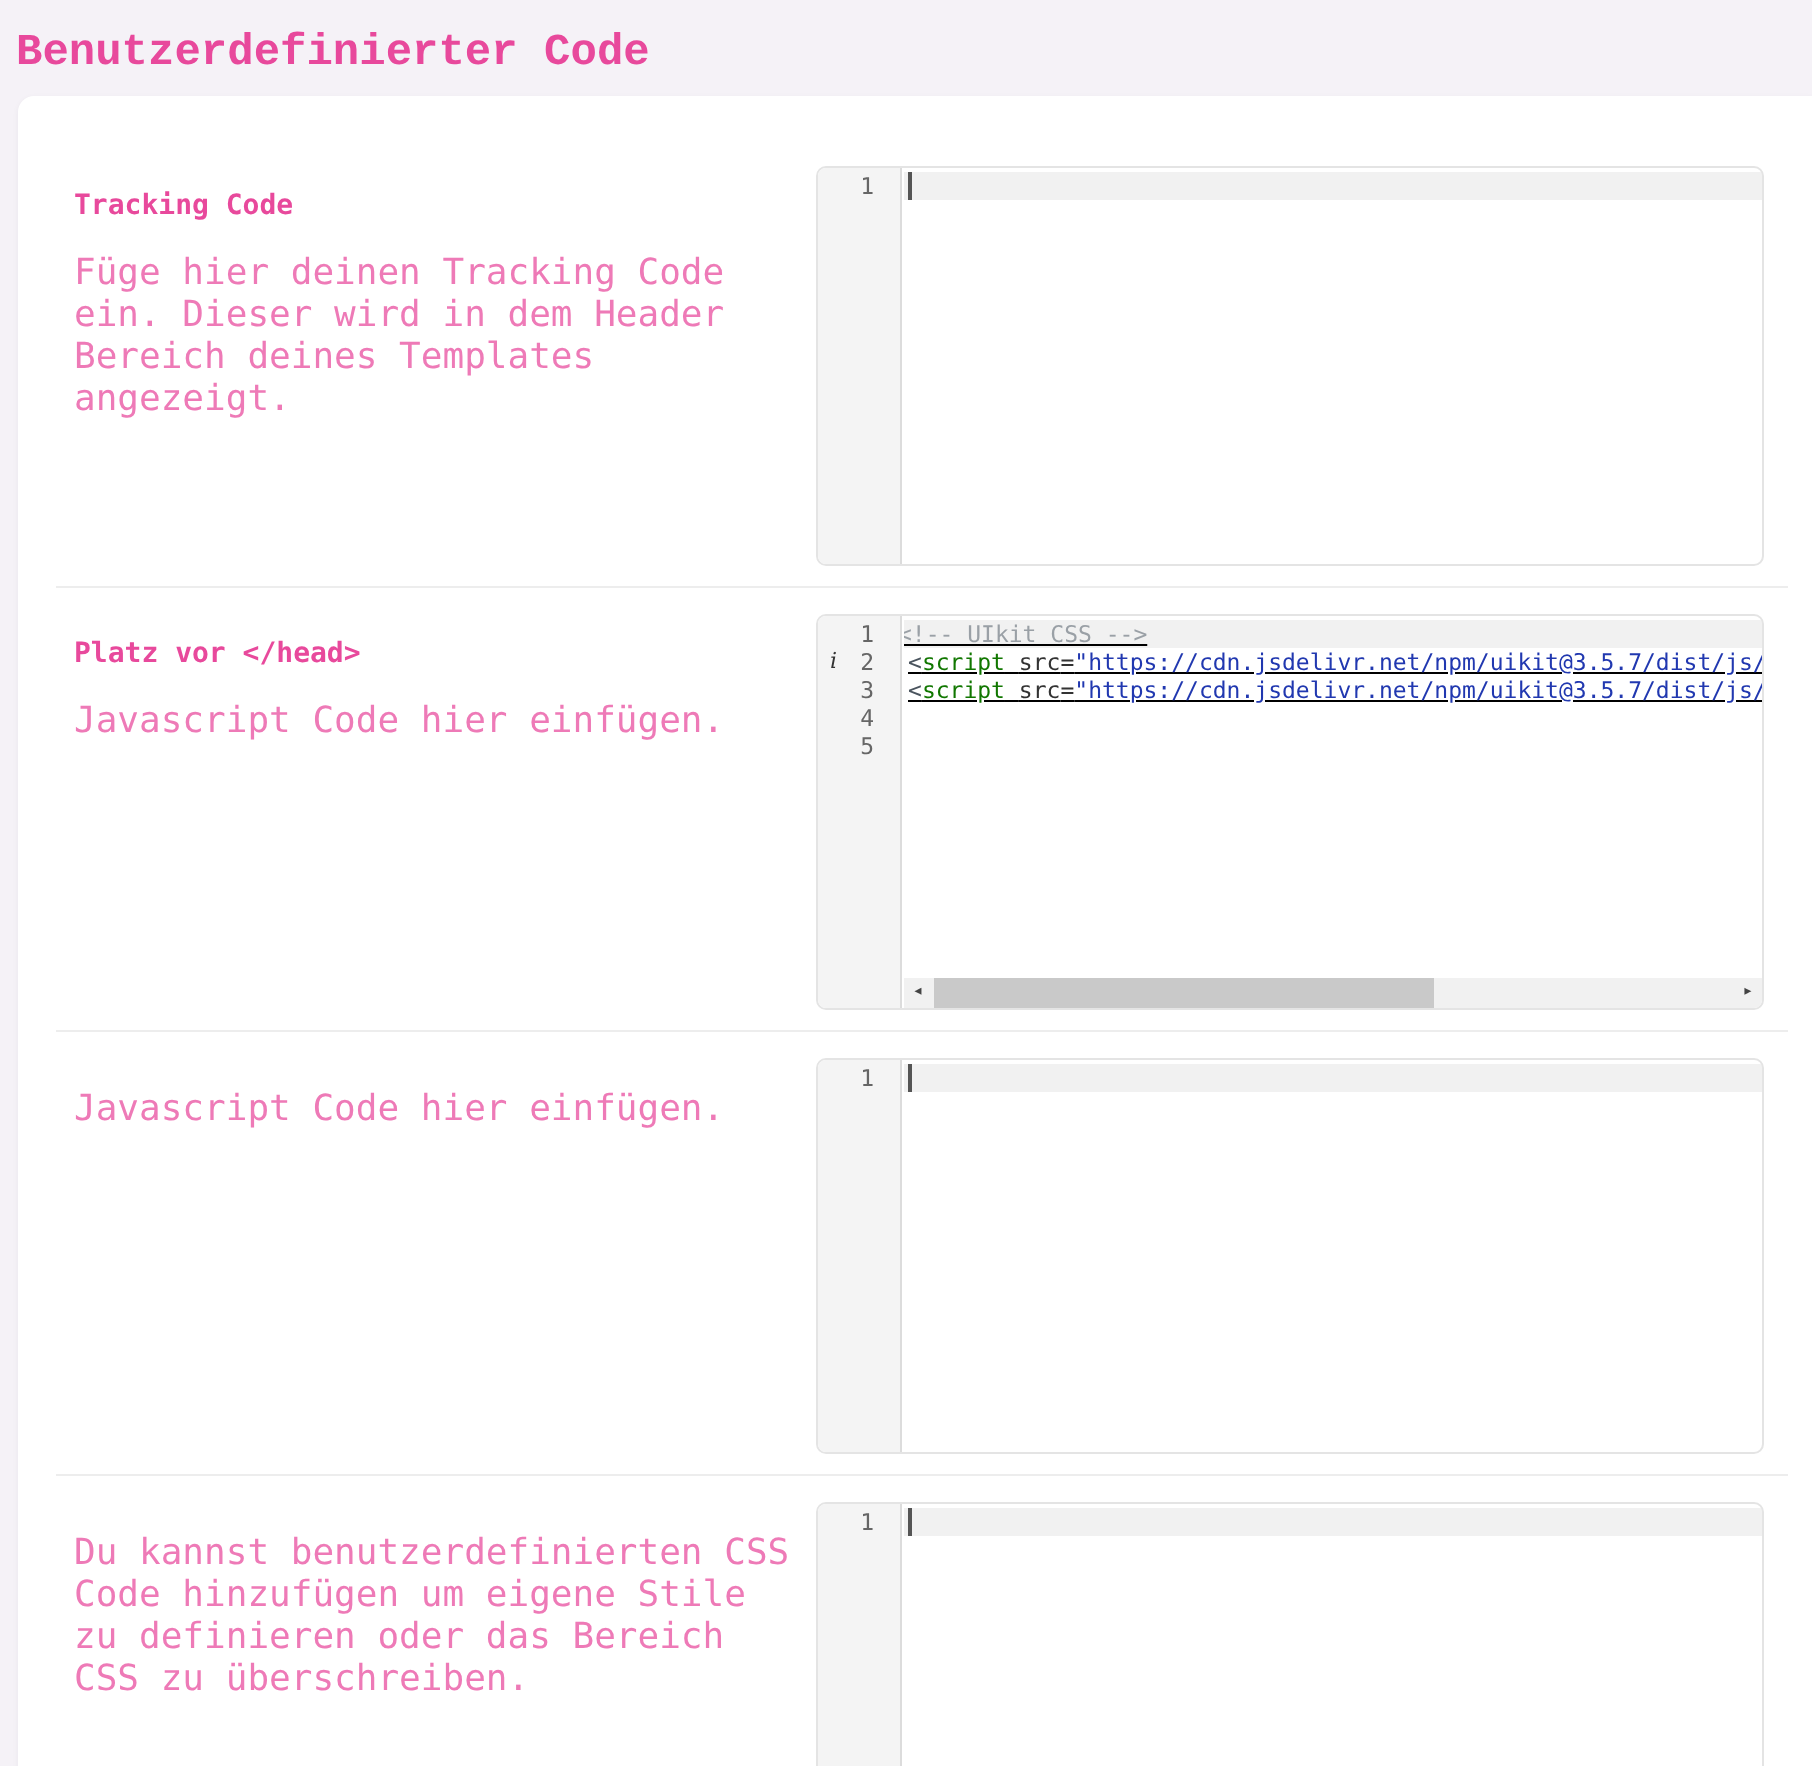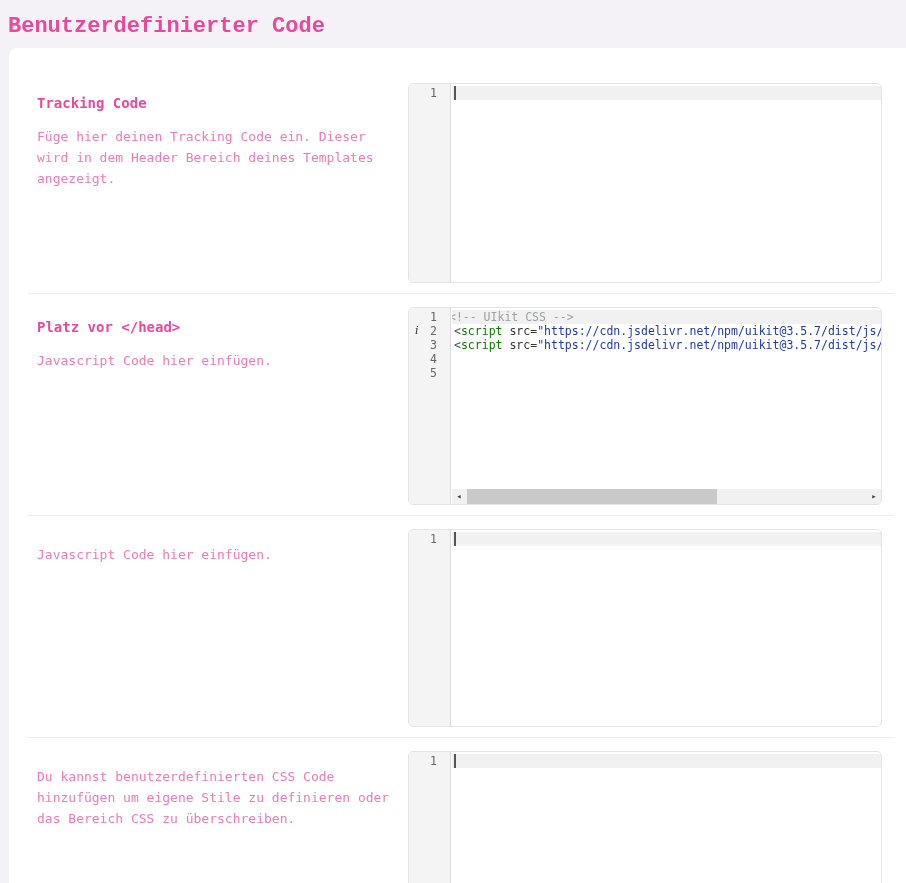--- a/index.html
+++ b/index.html
@@ -37,21 +37,21 @@
   }
   .sec-heading {
     margin: 12px 0 0 9px;
     font-size: 14px;
     font-weight: bold;
     color: var(--accent-pink, #e8499c);
   }
   .desc {
     margin: 15px 0 0 9px;
     max-width: 362px;
-    font-size: 13px;
+    font-size: 18px;
     line-height: 21px;
     color: var(--body-pink, #ee7ab7);
   }
   
   .editor {
     position: relative;
     background: #fff;
     border: 1px solid var(--editor-border, #e4e4e4);
     border-radius: 5px;
     overflow: hidden;
@@ -75,20 +75,21 @@
     position:absolute; left:6px; top:16px; height:14px;
     font-family:"DejaVu Serif", serif; font-style:italic;
     color:#333; font-size:11px;
   }
   .code {
     position: relative;
     margin-left: 43px;
     padding-top: 2px;
     height: 100%;
     overflow: hidden;
+    text-decoration: underline;
   }
   .activeline {
     position:absolute; left:-43px; right:0; top:2px; height:14px;
     background: rgba(0,0,0,0.055);
   }
   .cm-line { position:relative; height:14px; white-space:pre; padding-left:2px; overflow:hidden; }
   .cursor { position:absolute; left:2px; top:2px; width:2px; height:14px; background: var(--cursor, #555); }
   .tok-comment { color: var(--tok-comment, #9aa0a6); }
   .tok-bracket { color: var(--tok-bracket, #4a545e); }
   .tok-tag     { color: var(--tok-tag, #117700); }

